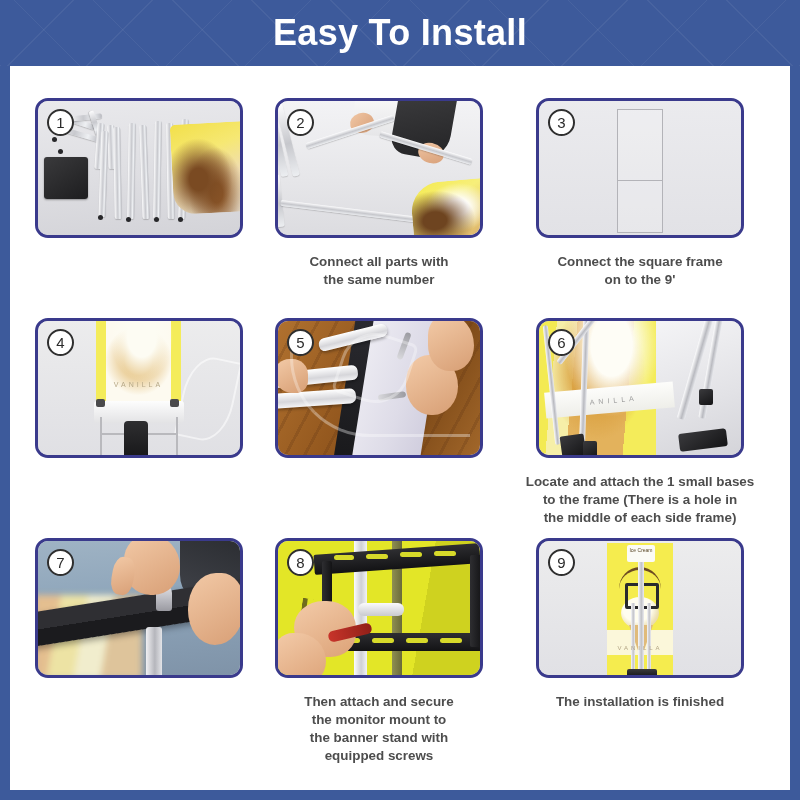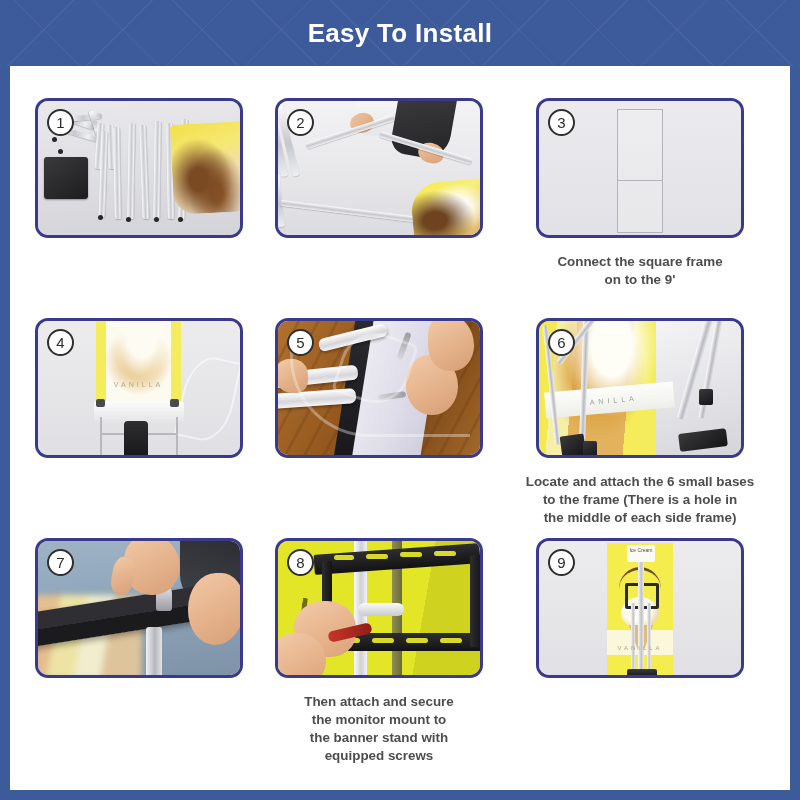--- a/index.html
+++ b/index.html
@@ -28,21 +28,21 @@
     background-image:
       repeating-linear-gradient(45deg, rgba(255,255,255,0.055) 0 1px, rgba(255,255,255,0) 1px 56px),
       repeating-linear-gradient(-45deg, rgba(255,255,255,0.055) 0 1px, rgba(255,255,255,0) 1px 56px);
     display: flex;
     align-items: center;
     justify-content: center;
     overflow: hidden;
   }
   #header-title {
     color: #ffffff;
-    font-size: 26px;
+    font-size: 36px;
     font-weight: bold;
     letter-spacing: 0.3px;
     line-height: 1;
   }
 
   
   #sheet {
     position: absolute;
     left: 10px;
     top: 66px;
@@ -352,20 +352,22 @@
             <div class="bar" style="left:-4px;  top:6px;   width:7px;  height:70px; transform:rotate(-12deg);"></div>
             <div class="bar" style="left:6px;   top:2px;   width:7px;  height:74px; transform:rotate(-14deg);"></div>
             <div class="bar" style="left:26px;  top:28px;  width:92px; height:6px;  transform:rotate(-18deg);"></div>
             <div class="bar" style="left:100px; top:44px;  width:96px; height:6px;  transform:rotate(17deg);"></div>
             <div class="bar" style="left:-6px;  top:74px;  width:10px; height:52px; transform:rotate(-6deg);"></div>
             <div class="bar" style="left:2px;   top:108px; width:150px;height:6px;  transform:rotate(7deg);"></div>
             <div class="fabric2"></div>
           </div>
           <div class="badge">2</div>
         </div>
+        <div class="caption">Connect all parts with
+the same number</div>
       </div>
 
       <div class="step">
         <div class="card">
           <div class="scene s3">
             <div class="rectframe" style="left:78px; top:8px;  width:46px; height:72px;"></div>
             <div class="rectframe" style="left:78px; top:79px; width:46px; height:53px;"></div>
           </div>
           <div class="badge">3</div>
         </div>
@@ -422,21 +424,21 @@
             <div class="pole6" style="left:34px;  top:-8px; width:6px; height:56px; transform:rotate(38deg);"></div>
             <div class="pole6" style="left:152px; top:-4px; width:8px; height:104px; transform:rotate(16deg);"></div>
             <div class="pole6" style="left:168px; top:-2px; width:7px; height:100px; transform:rotate(10deg);"></div>
             <div class="foot6" style="left:22px;  top:114px; width:24px; height:22px; transform:rotate(-8deg);"></div>
             <div class="foot6" style="left:44px;  top:120px; width:14px; height:18px;"></div>
             <div class="foot6" style="left:140px; top:110px; width:48px; height:18px; transform:rotate(-7deg); border-radius:3px;"></div>
             <div class="foot6" style="left:160px; top:68px;  width:14px; height:16px;"></div>
           </div>
           <div class="badge">6</div>
         </div>
-        <div class="caption" style="width:272px;">Locate and attach the 6 small bases
+        <div class="caption" style="width:272px;">Locate and attach the 1 small bases
 to the frame (There is a hole in
 the middle of each side frame)</div>
       </div>
 
       <div class="step">
         <div class="card">
           <div class="scene s7">
             <div class="blurbanner"></div>
             <div class="dark7"></div>
             <div class="shelftop"></div>
@@ -492,17 +494,18 @@
             <div class="rod" style="left:99px; top:14px; width:6px; height:126px;"></div>
             <div class="rod" style="left:92px; top:62px; width:4px; height:78px;"></div>
             <div class="rod" style="left:108px;top:62px; width:4px; height:78px;"></div>
             <div class="topsign">Ice
 Cream</div>
             <div class="vanilla9">VANILLA</div>
             <div class="base9"></div>
           </div>
           <div class="badge">9</div>
         </div>
+        <div class="caption">The installation is finished</div>
       </div>
 
     </div>
   </div>
 </div>
 
 </body></html>

